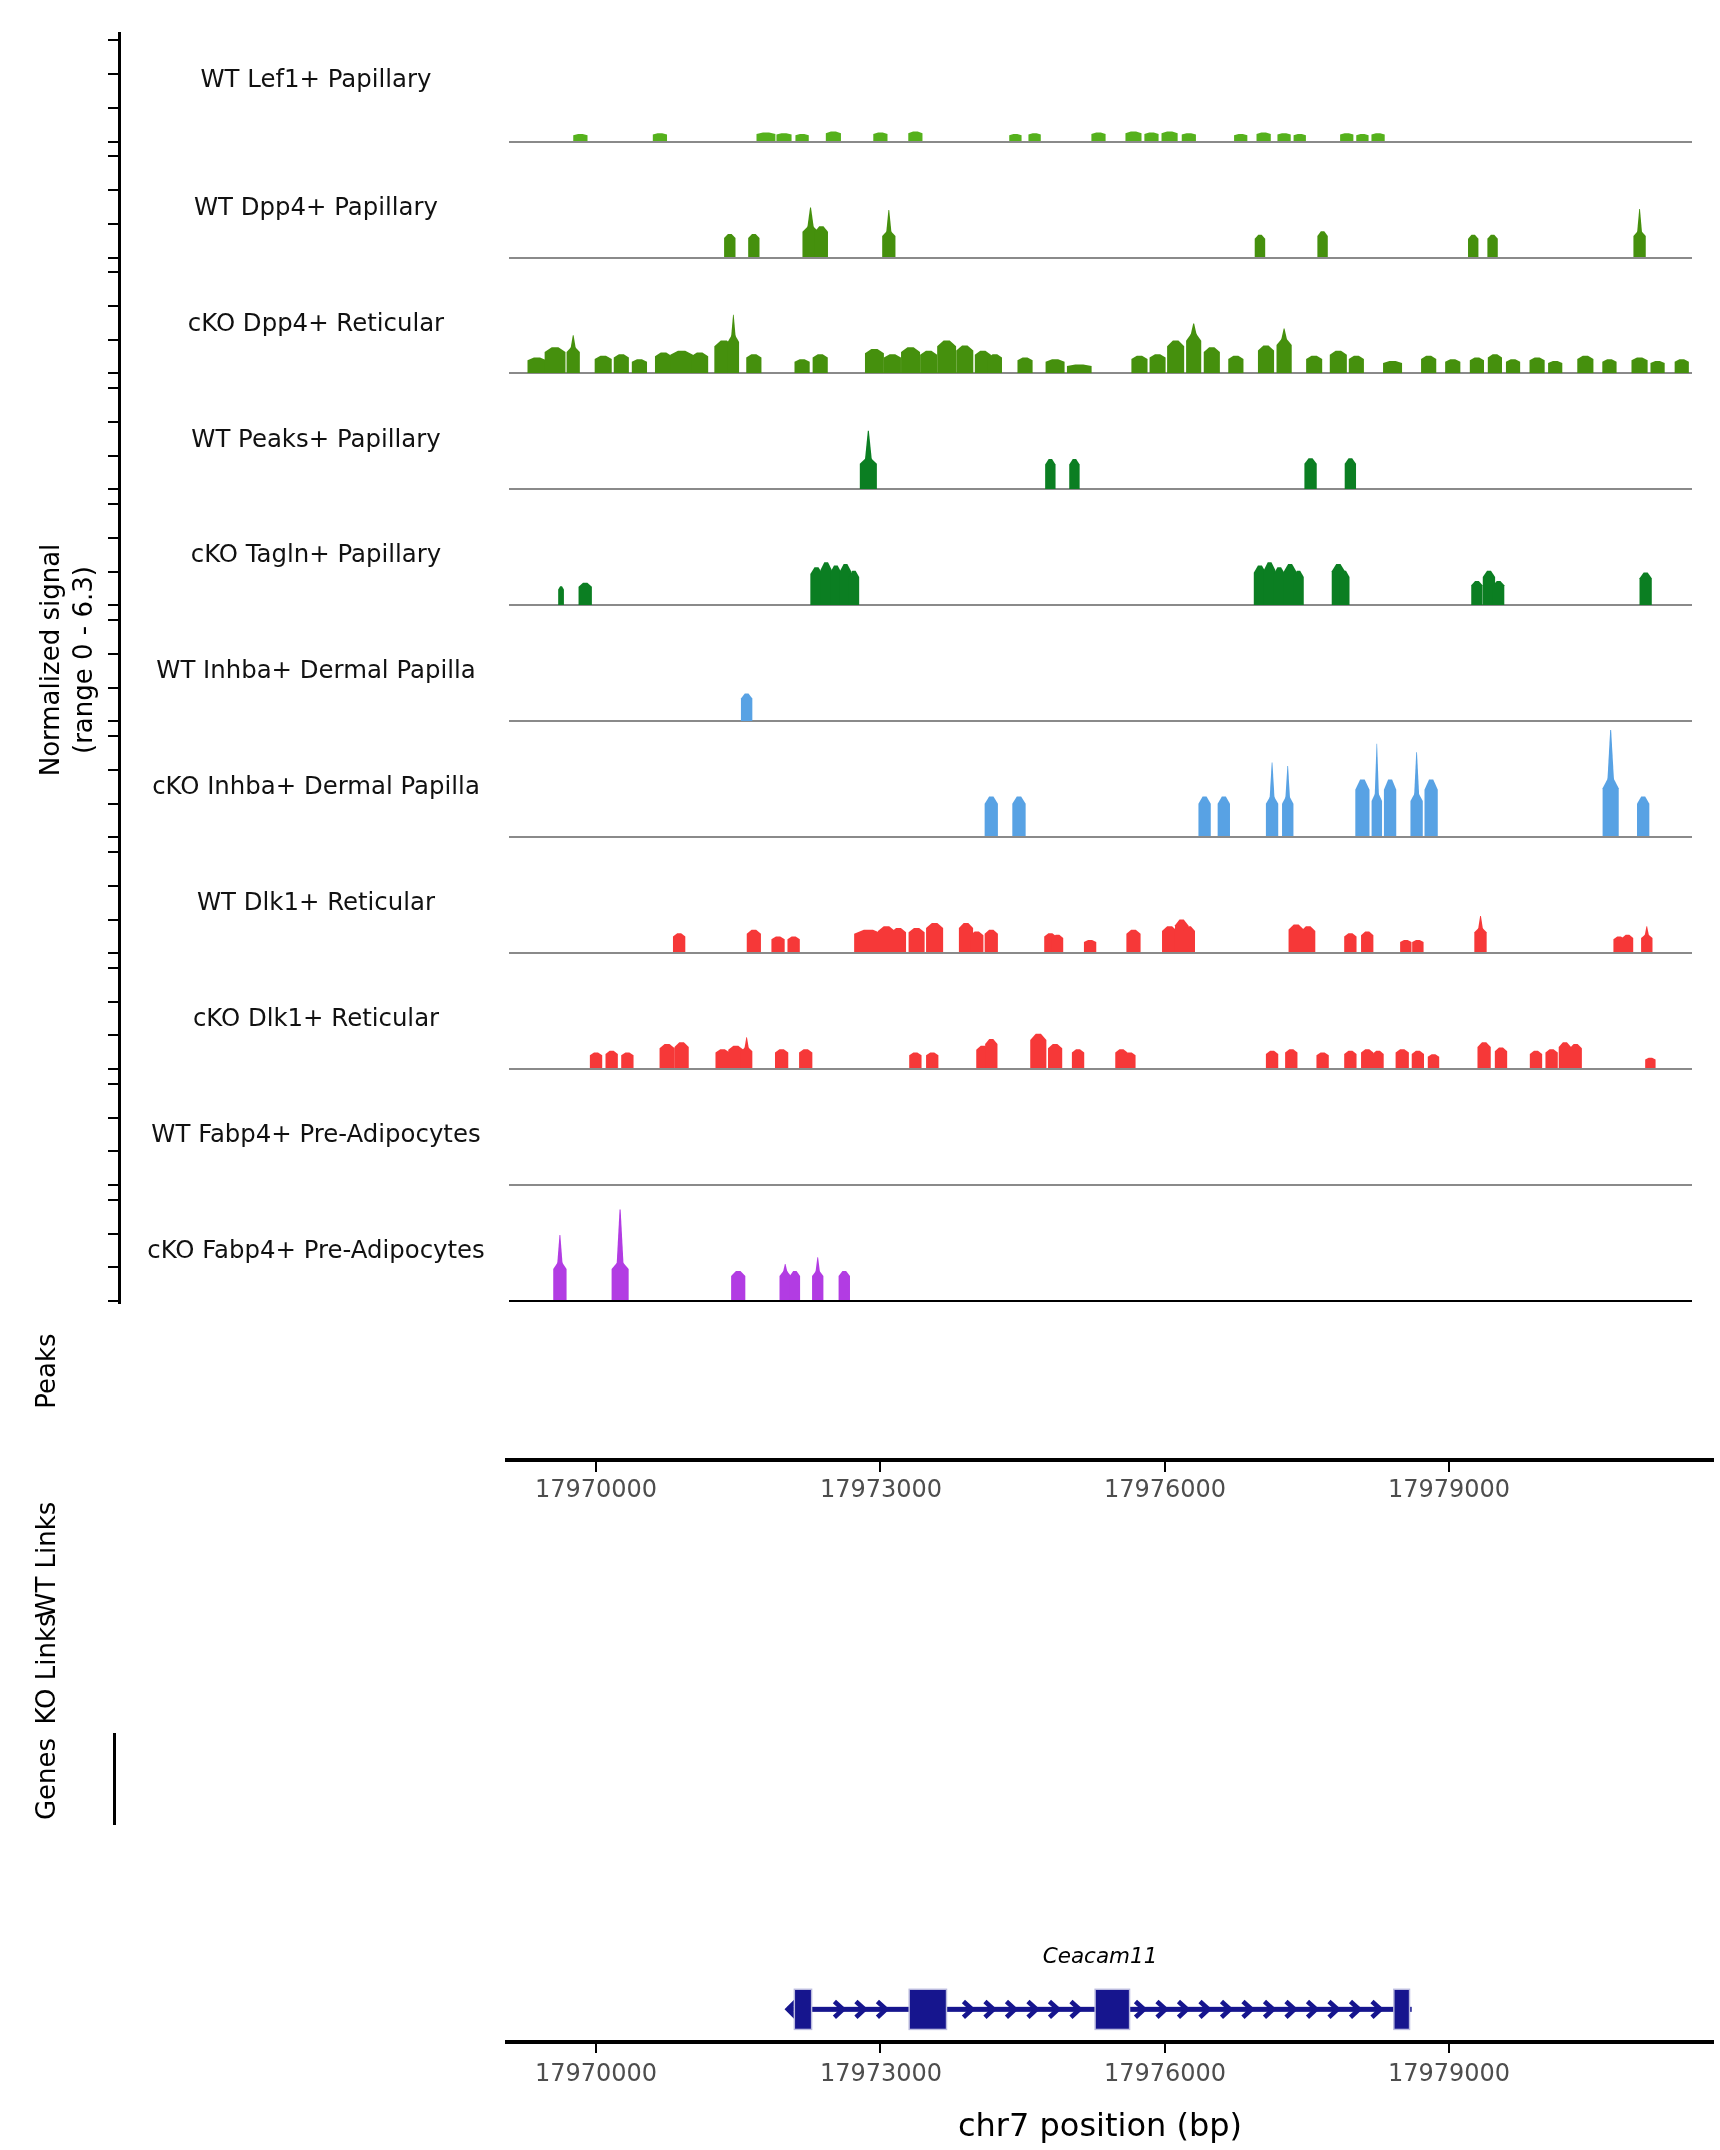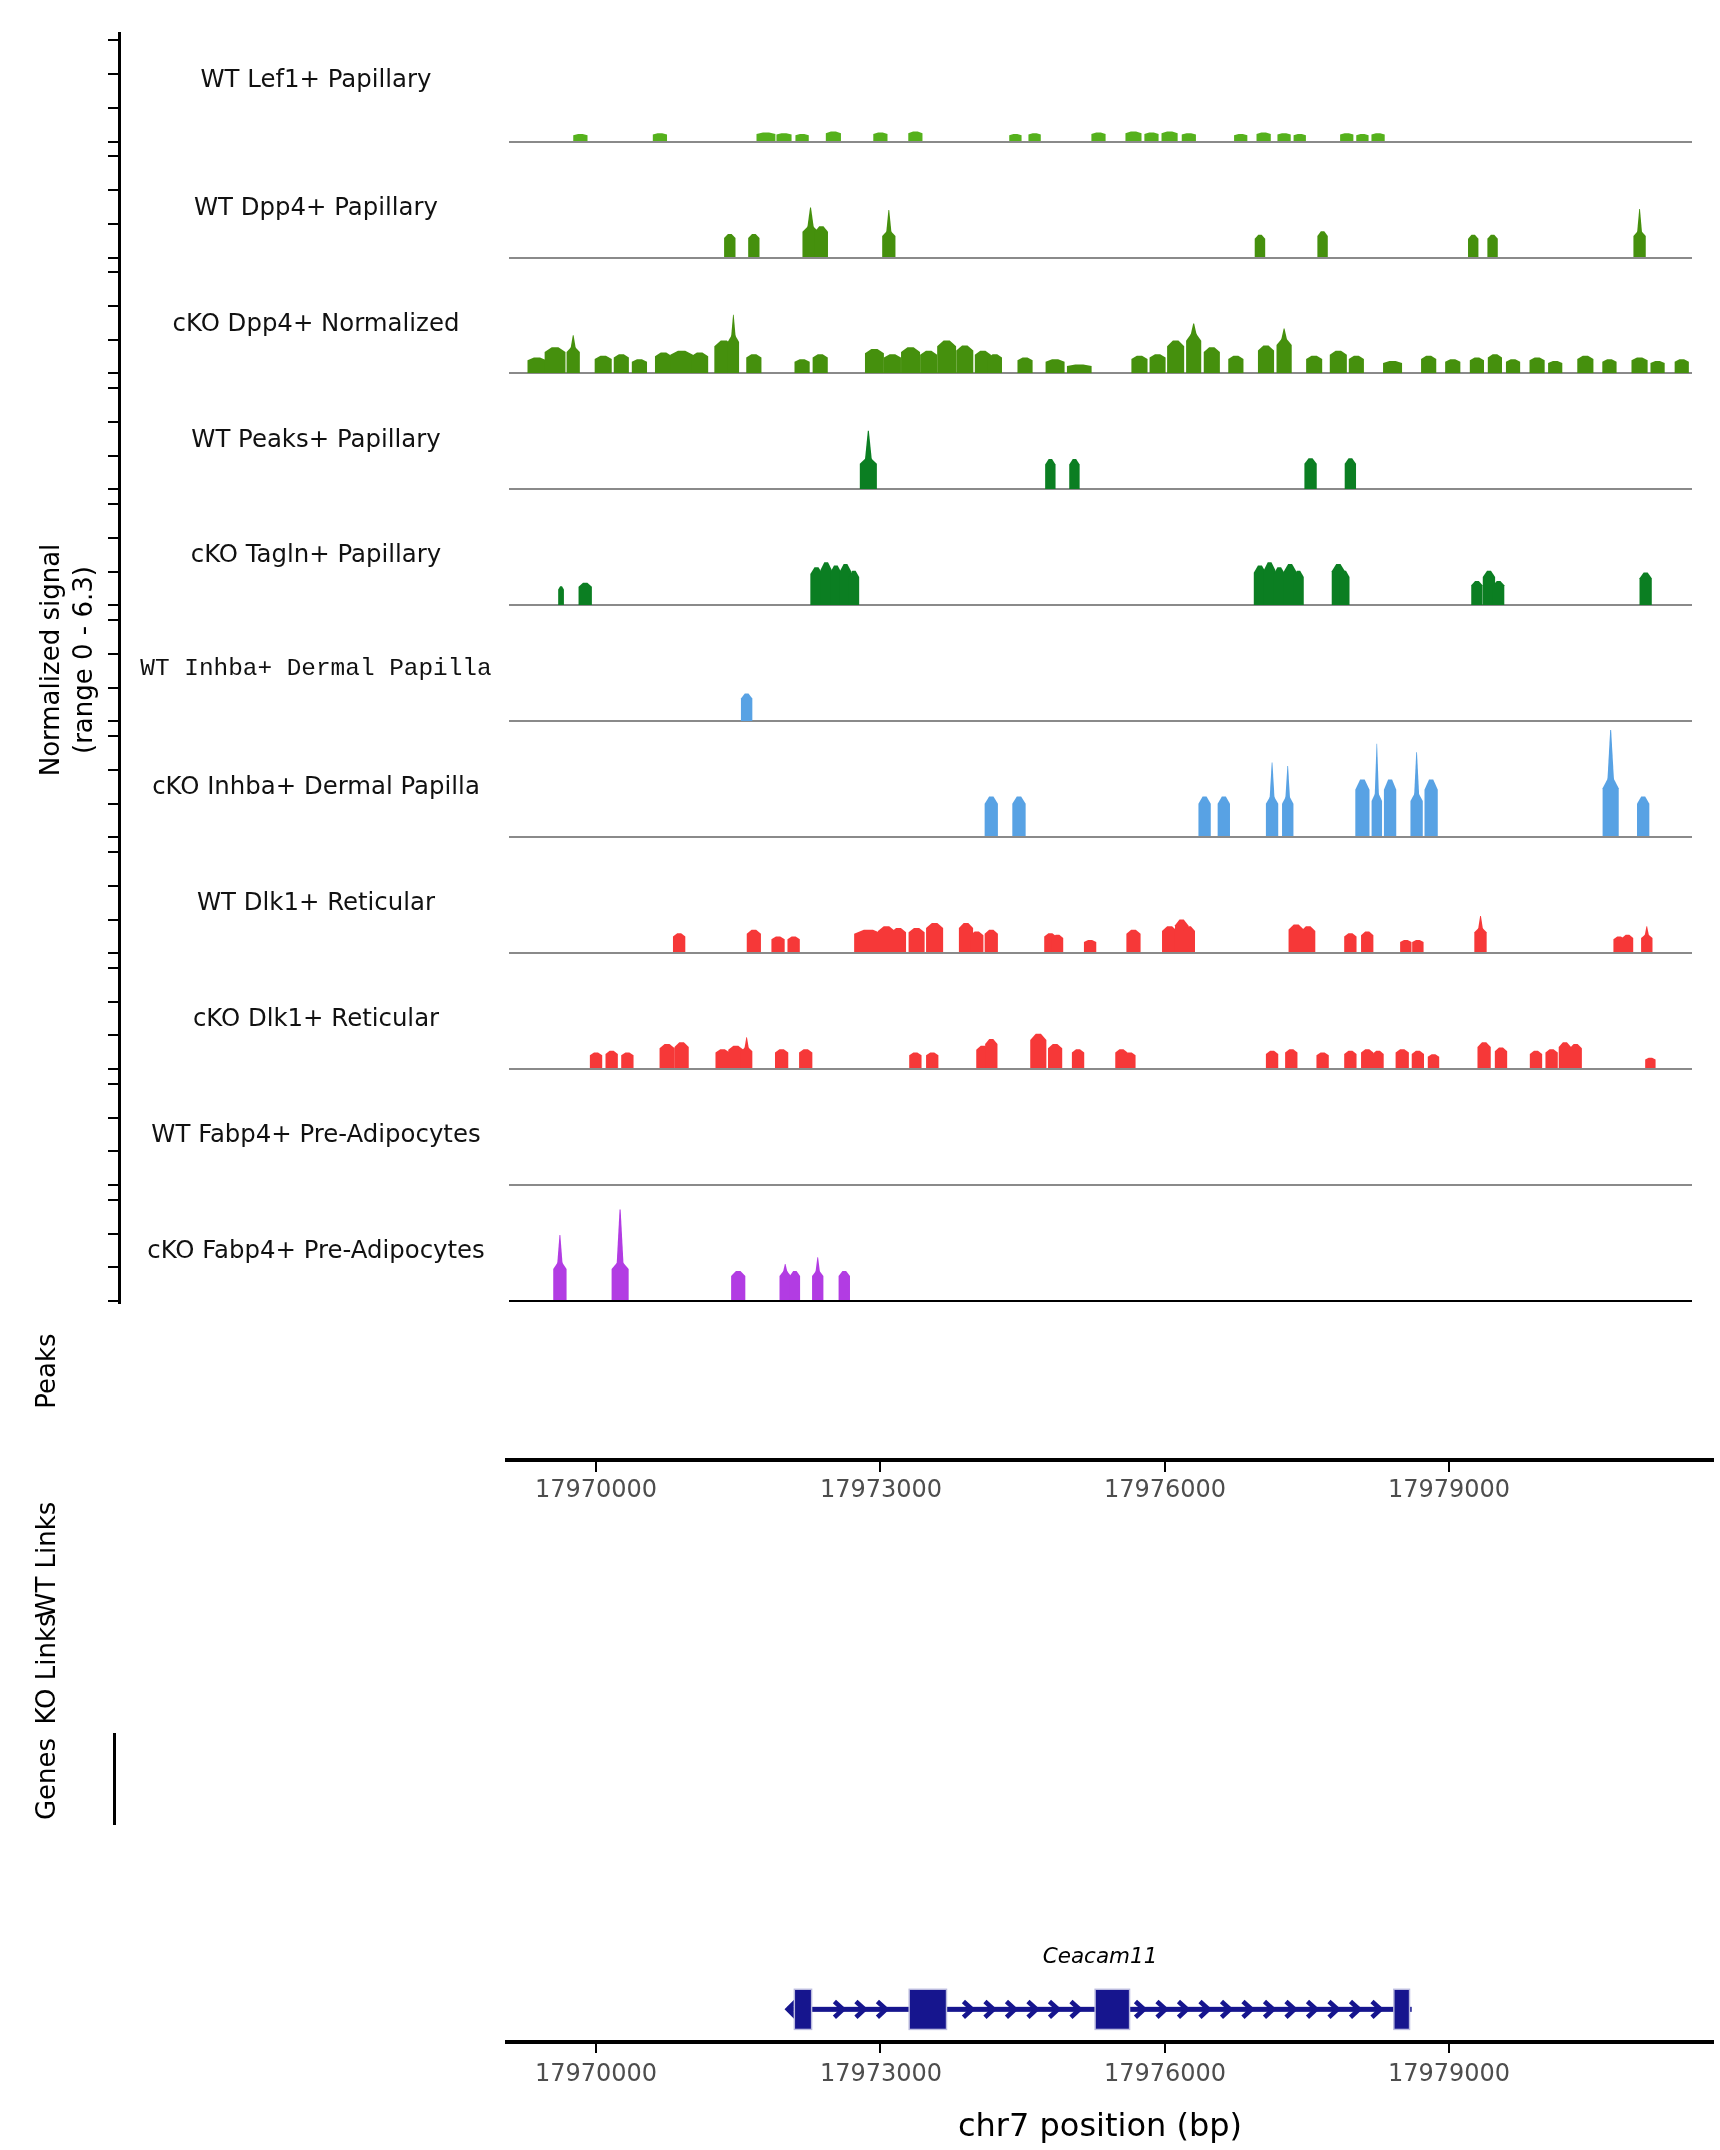--- a/index.html
+++ b/index.html
@@ -112,21 +112,21 @@
         <path d="M 426.4 154.5 L 426.4 119.4 L 432.7 111.6 L 438.6 111.6 L 444.9 119.4 L 444.9 154.5 Z" fill="#45900d"></path>
         <path d="M 520.5 154.5 L 520.5 125.2 L 526.8 118.8 L 532.7 118.8 L 539.0 125.2 L 539.0 154.5 Z" fill="#45900d"></path>
         <path d="M 526.1 120.8 L 529.2 89.0 L 530.3 89.0 L 533.5 120.8 Z" fill="#45900d"></path>
         <path d="M 1040.1 154.5 L 1040.1 129.1 L 1045.1 123.5 L 1049.7 123.5 L 1054.7 129.1 L 1054.7 154.5 Z" fill="#45900d"></path>
         <path d="M 1127.5 154.5 L 1127.5 125.2 L 1132.4 118.8 L 1137.1 118.8 L 1142.0 125.2 L 1142.0 154.5 Z" fill="#45900d"></path>
         <path d="M 1337.6 154.5 L 1337.6 129.1 L 1342.5 123.5 L 1347.2 123.5 L 1352.1 129.1 L 1352.1 154.5 Z" fill="#45900d"></path>
         <path d="M 1364.6 154.5 L 1364.6 129.1 L 1369.5 123.5 L 1374.2 123.5 L 1379.1 129.1 L 1379.1 154.5 Z" fill="#45900d"></path>
         <path d="M 1568.3 154.5 L 1568.3 125.2 L 1574.1 118.8 L 1579.6 118.8 L 1585.5 125.2 L 1585.5 154.5 Z" fill="#45900d"></path>
         <path d="M 1573.4 120.8 L 1576.4 87.8 L 1577.4 87.8 L 1580.3 120.8 Z" fill="#45900d"></path>
       </svg>
-      <div class="track-label" style="top: 308px;">cKO Dpp4+ Normalized</div>
+      <div class="track-label" style="top: 308px;">cKO Dpp4+ Reticular</div>
       <div style="position: absolute; left: 509px; top: 372px; width: 1183px; height: 2.2px; background: rgb(138, 138, 138);"></div>
       <svg width="1183" height="115" viewBox="0 0 1650 160" style="left:509px;top:262px;">
         <path d="M 25.8 154.5 L 25.8 136.9 L 34.8 133.1 L 43.2 133.1 L 52.2 136.9 L 52.2 154.5 Z" fill="#45900d"></path>
         <path d="M 49.7 154.5 L 49.7 125.2 L 59.6 118.8 L 68.9 118.8 L 78.8 125.2 L 78.8 154.5 Z" fill="#45900d"></path>
         <path d="M 80.3 154.5 L 80.3 125.2 L 86.5 118.8 L 92.5 118.8 L 98.8 125.2 L 98.8 154.5 Z" fill="#45900d"></path>
         <path d="M 85.8 120.8 L 89.0 102.1 L 90.1 102.1 L 93.2 120.8 Z" fill="#45900d"></path>
         <path d="M 119.5 154.5 L 119.5 135.0 L 127.6 130.7 L 135.2 130.7 L 143.3 135.0 L 143.3 154.5 Z" fill="#45900d"></path>
         <path d="M 146.1 154.5 L 146.1 133.0 L 153.3 128.3 L 160.1 128.3 L 167.2 133.0 L 167.2 154.5 Z" fill="#45900d"></path>
         <path d="M 171.3 154.5 L 171.3 138.9 L 178.5 135.5 L 185.3 135.5 L 192.5 138.9 L 192.5 154.5 Z" fill="#45900d"></path>
         <path d="M 203.6 154.5 L 203.6 131.1 L 211.7 125.9 L 219.3 125.9 L 227.4 131.1 L 227.4 154.5 Z" fill="#45900d"></path>
@@ -201,21 +201,21 @@
         <path d="M 1066.4 154.5 L 1066.4 111.5 L 1071.8 102.1 L 1076.9 102.1 L 1082.3 111.5 L 1082.3 154.5 Z" fill="#0b7e22"></path>
         <path d="M 1080.8 154.5 L 1080.8 107.6 L 1086.7 97.4 L 1092.2 97.4 L 1098.0 107.6 L 1098.0 154.5 Z" fill="#0b7e22"></path>
         <path d="M 1093.9 154.5 L 1093.9 115.5 L 1098.9 106.9 L 1103.5 106.9 L 1108.5 115.5 L 1108.5 154.5 Z" fill="#0b7e22"></path>
         <path d="M 1147.5 154.5 L 1147.5 107.6 L 1153.8 97.4 L 1159.7 97.4 L 1166.0 107.6 L 1166.0 154.5 Z" fill="#0b7e22"></path>
         <path d="M 1157.8 154.5 L 1157.8 115.5 L 1162.7 106.9 L 1167.4 106.9 L 1172.3 115.5 L 1172.3 154.5 Z" fill="#0b7e22"></path>
         <path d="M 1342.1 154.5 L 1342.1 127.2 L 1347.5 121.2 L 1352.6 121.2 L 1357.9 127.2 L 1357.9 154.5 Z" fill="#0b7e22"></path>
         <path d="M 1358.2 154.5 L 1358.2 115.5 L 1364.1 106.9 L 1369.6 106.9 L 1375.4 115.5 L 1375.4 154.5 Z" fill="#0b7e22"></path>
         <path d="M 1372.4 154.5 L 1372.4 127.2 L 1377.8 121.2 L 1382.8 121.2 L 1388.2 127.2 L 1388.2 154.5 Z" fill="#0b7e22"></path>
         <path d="M 1576.8 154.5 L 1576.8 117.4 L 1582.6 109.3 L 1588.1 109.3 L 1593.9 117.4 L 1593.9 154.5 Z" fill="#0b7e22"></path>
       </svg>
-      <div class="track-label" style="top: 655px; font-family: Liberation Mono, monospace;">WT Inhba+ Dermal Papilla</div>
+      <div class="track-label" style="top: 655px;">WT Inhba+ Dermal Papilla</div>
       <div style="position: absolute; left: 509px; top: 720px; width: 1183px; height: 2.2px; background: rgb(138, 138, 138);"></div>
       <svg width="1183" height="115" viewBox="0 0 1650 160" style="left:509px;top:610px;">
         <path d="M 323.5 154.5 L 323.5 123.3 L 328.9 116.4 L 334.0 116.4 L 339.4 123.3 L 339.4 154.5 Z" fill="#58a2e4"></path>
       </svg>
       <div class="track-label" style="top: 771px;">cKO Inhba+ Dermal Papilla</div>
       <div style="position: absolute; left: 509px; top: 836px; width: 1183px; height: 2.2px; background: rgb(138, 138, 138);"></div>
       <svg width="1183" height="115" viewBox="0 0 1650 160" style="left:509px;top:725px;">
         <path d="M 663.4 154.5 L 663.4 109.6 L 669.7 99.7 L 675.7 99.7 L 681.9 109.6 L 681.9 154.5 Z" fill="#58a2e4"></path>
         <path d="M 702.0 154.5 L 702.0 109.6 L 708.3 99.7 L 714.3 99.7 L 720.6 109.6 L 720.6 154.5 Z" fill="#58a2e4"></path>
         <path d="M 961.6 154.5 L 961.6 109.6 L 967.4 99.7 L 972.9 99.7 L 978.8 109.6 L 978.8 154.5 Z" fill="#58a2e4"></path>

